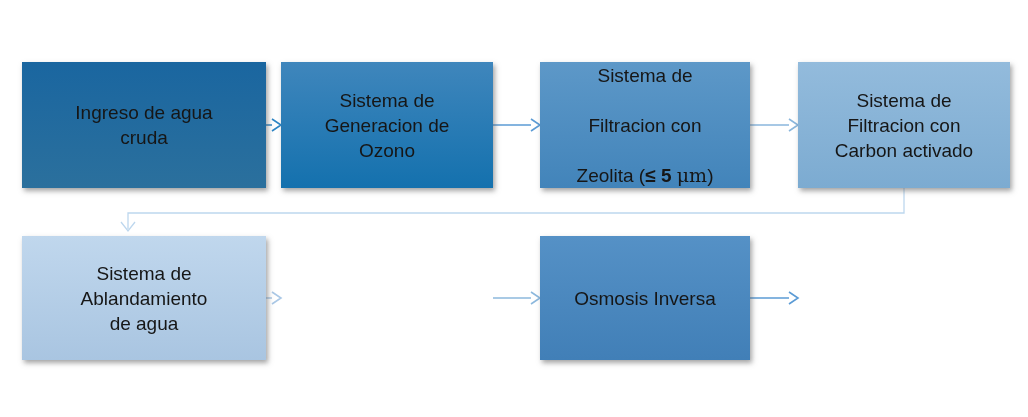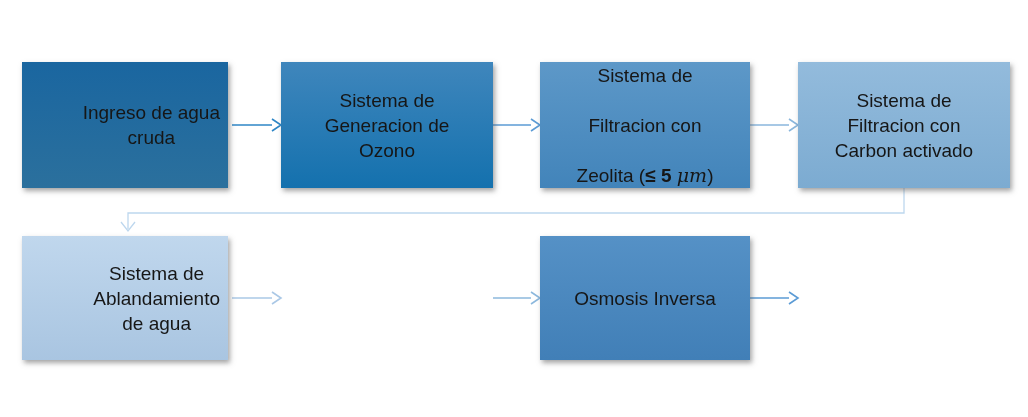--- a/index.html
+++ b/index.html
@@ -18,35 +18,35 @@
     font-size:19px;line-height:25px;
     box-shadow:2px 3px 5px rgba(90,90,90,0.55);
     white-space:pre-line;
     z-index:2;
     box-sizing:border-box;
     padding:4px 8px;
   }
   
   .r1{top:62px;height:126px;}
   .r2{top:236px;height:124px;}
-  .c1{left:22px;width:206px;justify-content:flex-end;}
+  .c1{left:22px;width:244px;}
   .c2{left:281px;width:212px;}
   .c3{left:540px;width:210px;}
   .c4{left:798px;width:212px;}
   
   .g-b1{background:linear-gradient(180deg,#1a66a0 0%,#2b709d 100%);}
   .g-b2{background:linear-gradient(180deg,#3f86bc 0%,#1471ae 100%);}
   .g-b3{background:linear-gradient(180deg,#5d98c8 0%,#4284ba 100%);}
   .g-b4{background:linear-gradient(180deg,#93bbdc 0%,#7cabd1 100%);}
   .g-b5{background:linear-gradient(180deg,#c0d7ed 0%,#a9c5e1 100%);}
   .g-b6{background:linear-gradient(180deg,#8fb8dd 0%,#719fce 100%);}
   .g-b7{background:linear-gradient(180deg,#5591c6 0%,#417fb7 100%);text-align:center;}
   .g-b8{background:linear-gradient(180deg,#4285b8 0%,#0c70ad 100%);}
   .math-leq{font-weight:bold;}
-  .math-mu{font-style:italic;font-family:"DejaVu Serif",serif;}
+  .math-mu{font-family:"DejaVu Serif",serif;}
   svg.arrows{position:absolute;left:0;top:0;z-index:1;}
 </style>
 </head>
 <body>
 
 <div class="canvas">
 
   <svg class="arrows" width="1028" height="417">
 
     <g fill="none" stroke-width="1.6">

